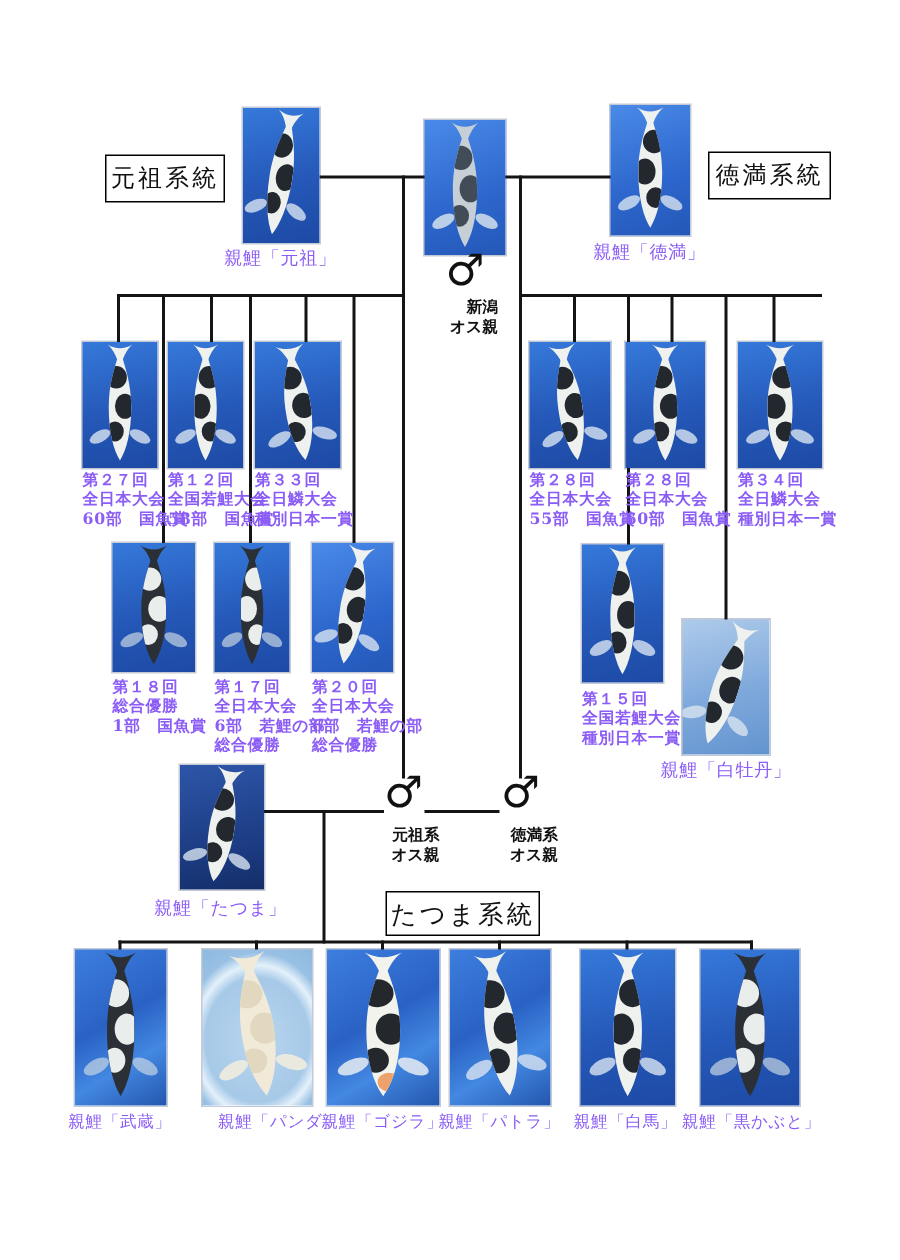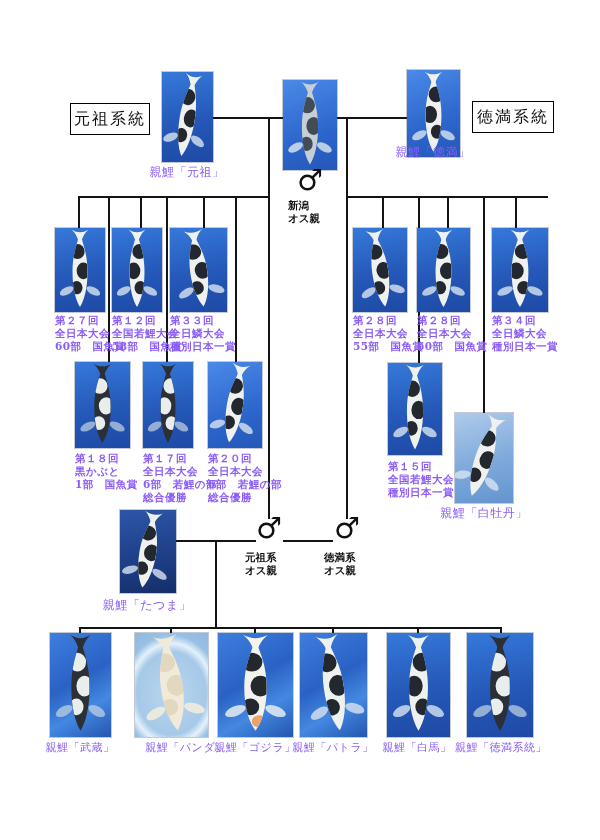--- a/index.html
+++ b/index.html
@@ -44,21 +44,21 @@
   
   .lineage-box{position:absolute;border:1.8px solid #000;background:#fff;
     display:flex;align-items:center;justify-content:center;
     font-size:16px;letter-spacing:2px;}
   .lineage-box.big{font-size:17px;}
 
   
   .male{position:absolute;font-family:"DejaVu Sans","Liberation Sans",sans-serif;
     font-weight:bold;font-size:29px;line-height:1;text-align:center;}
   .mlabel{position:absolute;font-family:"DejaVu Sans","Liberation Sans",sans-serif;
-    font-weight:bold;font-size:10.5px;line-height:1.25;white-space:pre;text-align:left;}
+    font-weight:bold;font-size:10.5px;line-height:1.25;white-space:pre;text-align:right;}
 </style>
 </head>
 <body>
 
 <svg width="0" height="0" style="position:absolute" aria-hidden="true">
   <defs>
     <clipPath id="koi-clip">
       <path d="M30 6 C26 20 21 32 21 52 C21 72 25 86 30 94 C35 86 39 72 39 52 C39 32 34 20 30 6 Z"></path>
     </clipPath>
     <g id="koi-shape">
@@ -106,20 +106,21 @@
   <div class="ln h" style="left:79px;top:627px;width:423px"></div>
   <div class="ln v" style="left:79px;top:627px;height:8px"></div>
   <div class="ln v" style="left:170px;top:627px;height:8px"></div>
   <div class="ln v" style="left:254px;top:627px;height:8px"></div>
   <div class="ln v" style="left:332px;top:627px;height:8px"></div>
   <div class="ln v" style="left:417px;top:627px;height:8px"></div>
   <div class="ln v" style="left:500px;top:627px;height:8px"></div>
 
   <div class="lineage-box" style="left:70px;top:103px;width:78px;height:30px">元祖系統</div>
   <div class="lineage-box" style="left:472px;top:101px;width:80px;height:30px">徳満系統</div>
+  <div class="lineage-box big" style="left:257px;top:594px;width:101px;height:28px">たつま系統</div>
 
   <div class="koi-photo w-deep p-bw r-r" style="left:162px;top:72px;width:51px;height:90px">
     <svg viewBox="0 0 60 100" preserveAspectRatio="none">
         <use href="#koi-shape"></use>
       </svg>
     </div>
   <div class="cap pname" style="left:132px;top:164px;width:110px">親鯉「元祖」</div>
 
   <div class="koi-photo w-bright p-gray" style="left:283px;top:80px;width:54px;height:90px">
     <svg viewBox="0 0 60 100" preserveAspectRatio="none">
@@ -128,21 +129,21 @@
     </div>
   <div class="male" style="left:291px;top:166px;width:38px">♂</div>
   <div class="mlabel" style="left:288px;top:199px;width:44px">新潟
 オス親</div>
 
   <div class="koi-photo w-bright p-bw fx" style="left:407px;top:70px;width:53px;height:87px">
     <svg viewBox="0 0 60 100" preserveAspectRatio="none">
         <use href="#koi-shape"></use>
       </svg>
     </div>
-  <div class="cap pname" style="left:378px;top:144px;width:110px">親鯉「徳満」</div>
+  <div class="cap pname" style="left:378px;top:160px;width:110px">親鯉「徳満」</div>
 
   <div class="koi-photo w-deep p-bw" style="left:55px;top:228px;width:50px;height:84px">
     <svg viewBox="0 0 60 100" preserveAspectRatio="none">
         <use href="#koi-shape"></use>
       </svg>
     </div>
   <div class="koi-photo w-deep p-bw fx" style="left:112px;top:228px;width:50px;height:84px">
     <svg viewBox="0 0 60 100" preserveAspectRatio="none">
         <use href="#koi-shape"></use>
       </svg>
@@ -171,21 +172,21 @@
     <svg viewBox="0 0 60 100" preserveAspectRatio="none">
         <use href="#koi-shape"></use>
       </svg>
     </div>
   <div class="koi-photo w-bright p-bw r-r" style="left:208px;top:362px;width:54px;height:86px">
     <svg viewBox="0 0 60 100" preserveAspectRatio="none">
         <use href="#koi-shape"></use>
       </svg>
     </div>
   <div class="cap award" style="left:75px;top:452px">第１８回
-黒かぶと
+総合優勝
 1部　国魚賞</div>
   <div class="cap award" style="left:143px;top:452px">第１７回
 全日本大会
 6部　若鯉の部
 総合優勝</div>
   <div class="cap award" style="left:208px;top:452px">第２０回
 全日本大会
 6部　若鯉の部
 総合優勝</div>
 
@@ -274,15 +275,15 @@
     <svg viewBox="0 0 60 100" preserveAspectRatio="none">
         <use href="#koi-shape"></use>
       </svg>
     </div>
 
   <div class="cap pname sm" style="left:30px;top:740px;width:100px">親鯉「武蔵」</div>
   <div class="cap pname sm" style="left:136px;top:740px;width:100px">親鯉「パンダ」</div>
   <div class="cap pname sm" style="left:205px;top:740px;width:100px">親鯉「ゴジラ」</div>
   <div class="cap pname sm" style="left:283px;top:740px;width:100px">親鯉「パトラ」</div>
   <div class="cap pname sm" style="left:370px;top:740px;width:94px">親鯉「白馬」</div>
-  <div class="cap pname sm" style="left:446px;top:740px;width:110px">親鯉「徳満系統」</div>
+  <div class="cap pname sm" style="left:446px;top:740px;width:110px">親鯉「黒かぶと」</div>
 
 </div>
 
 </body></html>

